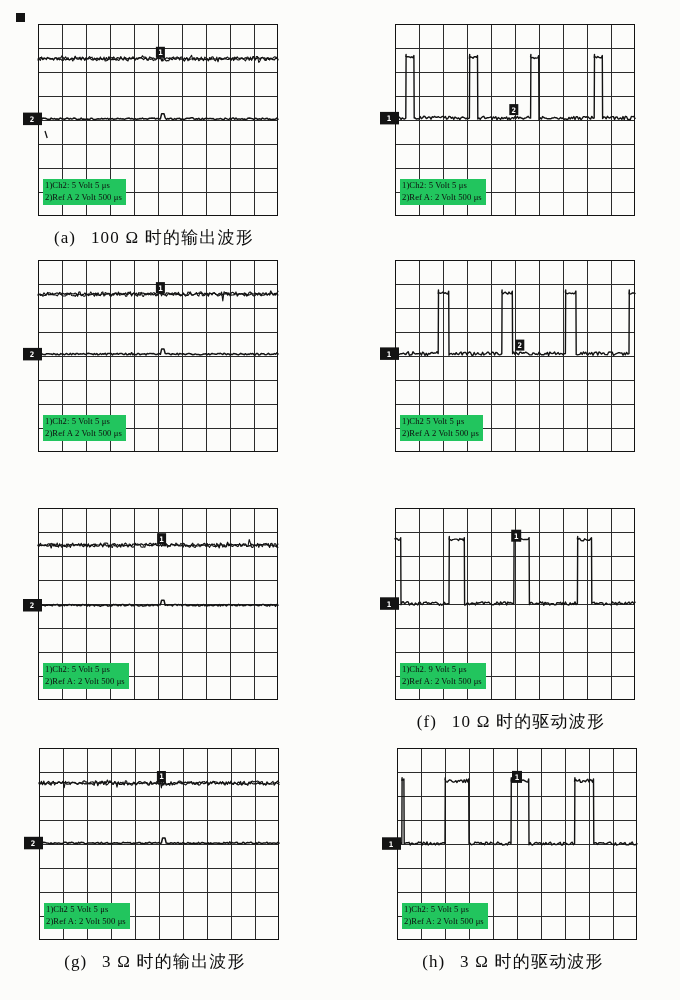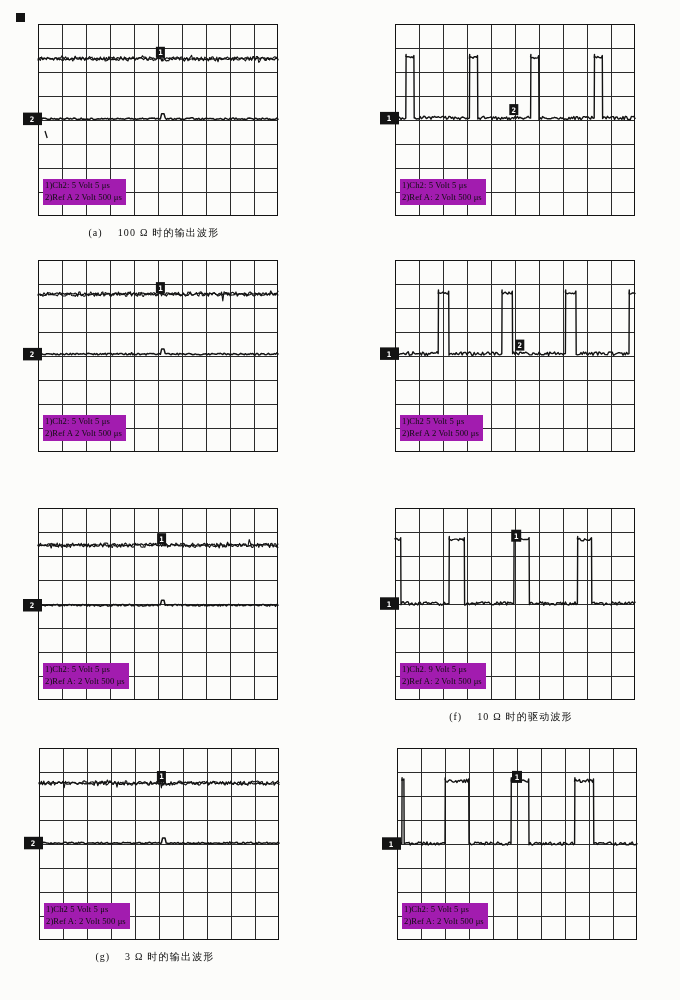--- a/index.html
+++ b/index.html
@@ -2,25 +2,25 @@
 <html><head>
 <meta charset="utf-8">
 <style>
   html,body{margin:0;padding:0;background:#e8e8e6;}
   .page{position:relative;width:680px;height:1000px;background:#fcfcfa;
         font-family:"Liberation Serif",serif;color:#111;overflow:hidden;}
   .corner-mark{position:absolute;left:16px;top:13px;width:9px;height:9px;background:#131313;}
   figure.panel{position:absolute;margin:0;width:240px;height:192px;}
   .scope{position:absolute;left:0;top:0;width:240px;height:192px;}
   svg.wave{position:absolute;left:0;top:0;overflow:visible;display:block;}
-  .readout{position:absolute;left:5px;top:155px;background:#a21caf;
+  .readout{position:absolute;left:5px;top:155px;background:#22c55e;
            font-family:"Liberation Serif",serif;font-size:8.6px;line-height:11.5px;
            letter-spacing:.1px;padding:1px 4px 2px 2px;white-space:nowrap;color:#0e0e0e;}
   figcaption.cap{position:absolute;top:202px;left:-14px;width:260px;text-align:center;
-           font-size:10px;white-space:nowrap;color:#0c0c0c;}
+           font-size:17px;white-space:nowrap;color:#0c0c0c;}
   figcaption.cap .lbl{margin-right:15px;letter-spacing:1px;}
   figcaption.cap .txt{letter-spacing:1.2px;}
 </style>
 </head>
 <body>
 
 <div class="page">
   <div class="corner-mark"></div>
 
   <figure class="panel" style="left:38px;top:24px">
@@ -344,14 +344,17 @@
           <g>
             <rect x="115.0" y="22.9" width="10" height="12" fill="#131313"></rect>
             <text x="120.0" y="32.3" fill="#fff" font-size="7.5" text-anchor="middle" font-family="&quot;DejaVu Sans Mono&quot;,monospace" font-weight="bold">1</text>
           </g>
         </svg>
       <div class="readout">
         <div>1)Ch2: 5 Volt 5 μs</div>
         <div>2)Ref A: 2 Volt 500 μs</div>
       </div>
     </div>
+    <figcaption class="cap">
+      <span class="lbl">(h)</span><span class="txt">3 Ω 时的驱动波形</span>
+    </figcaption>
   </figure>
 </div>
 
 </body></html>

